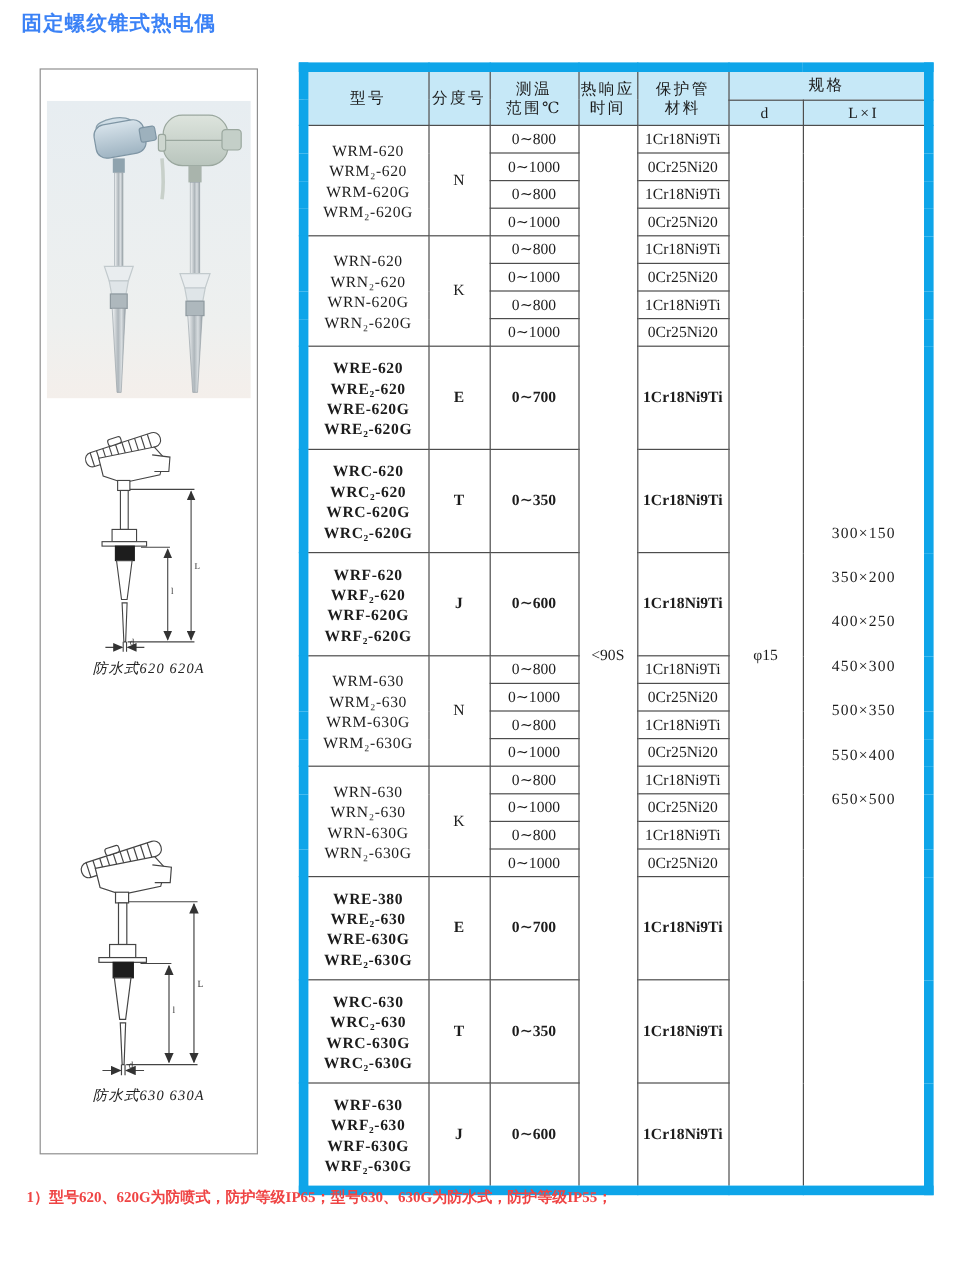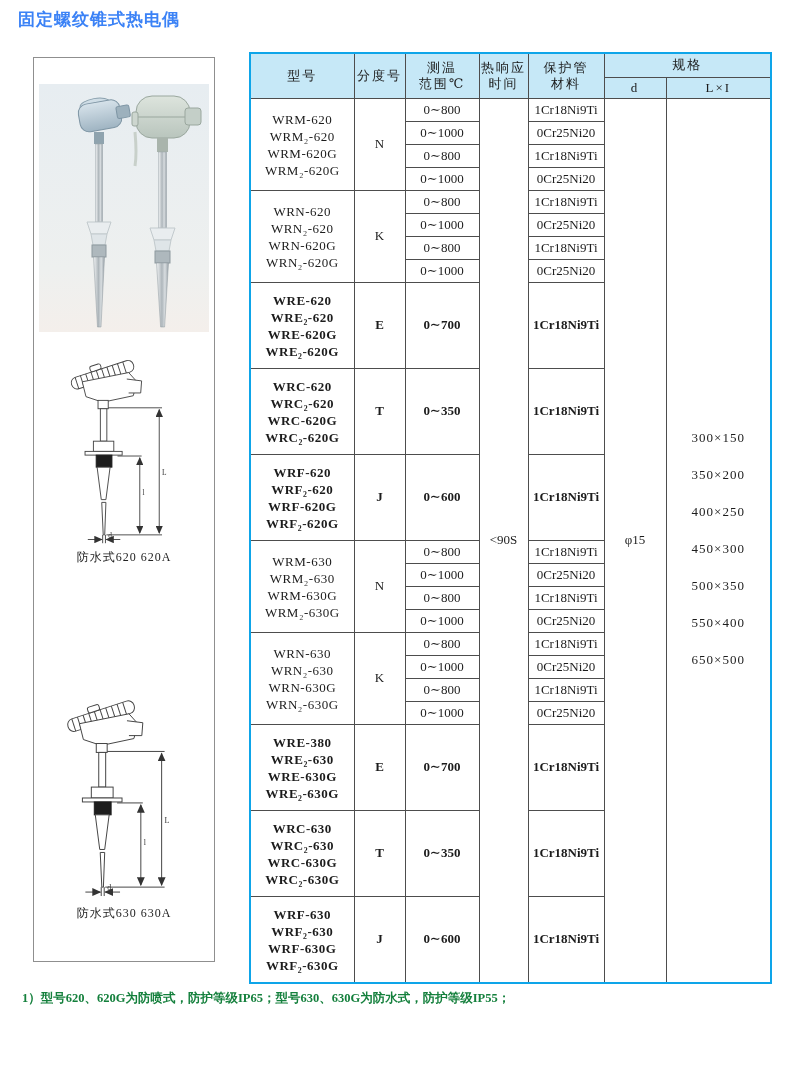--- a/index.html
+++ b/index.html
@@ -15,48 +15,48 @@
   
   .left-panel{
     position:absolute;left:33px;top:57px;width:180px;height:903px;
     border:1px solid #8f8f8f;background:#fff;
   }
   .photo-wrap{position:absolute;left:5px;top:26px;width:170px;height:248px;}
   .drawing-1{position:absolute;left:5px;top:296px;width:170px;height:192px;}
   .drawing-2{position:absolute;left:5px;top:636px;width:170px;height:205px;}
   .fig-caption{
     position:absolute;left:0;width:180px;text-align:center;
-    font-size:12px;letter-spacing:1px;color:#222;
+    font-size:12px;letter-spacing:1px;color:#222;font-style:italic;
   }
   .cap-620{top:491px;}
   .cap-630{top:847px;}
   
   table.spec{
     position:absolute;left:249px;top:52px;width:521px;
     border-collapse:collapse;table-layout:fixed;
   }
   table.spec th,table.spec td{
     border:1px solid #4d4d4d;text-align:center;vertical-align:middle;
     padding:0;font-size:13px;font-weight:normal;line-height:1.25;
   }
-  table.spec{border:2px solid #0ea5e9;}
+  table.spec{border:8px solid #0ea5e9;}
   table.spec thead th{
     background:#c6e8f7;white-space:pre-line;letter-spacing:2px;
   }
   th.h-tall{height:44px;}
   th.h-spec{height:22px;letter-spacing:4px;}
   th.h-sub{height:20px;letter-spacing:1px;}
   tr.sub td{height:22px;}
   tr.merged td{height:85px;font-weight:bold;}
   td[data-name="model-cell"] div{line-height:17px;letter-spacing:0.5px;}
   td[data-name="spec-lxi-cell"] div{line-height:21px;letter-spacing:1px;margin-top:16px;}
   
   .footnotes{
     position:absolute;left:22px;top:990px;width:740px;
-    font-size:12.5px;font-weight:600;line-height:16.5px;color:#15803d;
+    font-size:12.5px;font-weight:600;line-height:16.5px;color:#ef4444;
   }
   svg .ln{stroke:#444;fill:none;stroke-width:1;}
   svg .lnf{stroke:#444;fill:#fff;stroke-width:1;}
   svg text{font-family:"Liberation Serif","DejaVu Serif",serif;}
 </style>
 </head>
 <body data-name="page">
 
 <svg width="0" height="0" style="position:absolute" aria-hidden="true" data-name="svg-defs">
   <defs>

